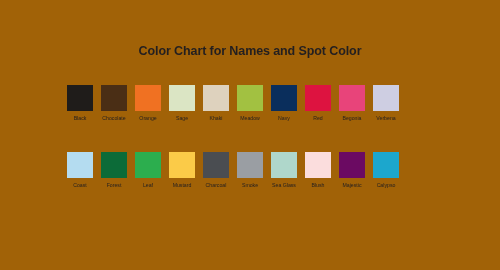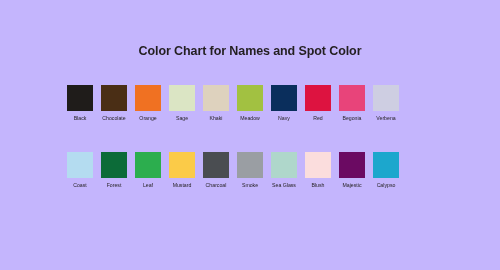--- a/index.html
+++ b/index.html
@@ -10,21 +10,21 @@
     width: 500px;
     height: 270px;
     background: #ffffff;
     font-family: "Liberation Sans", sans-serif;
     overflow: hidden;
   }
   #page {
     position: relative;
     width: 500px;
     height: 270px;
-    background: #c4b5fd;
+    background: #a16207;
     box-sizing: border-box;
   }
   #chart-title {
     position: absolute;
     top: 44px;
     left: 0;
     width: 500px;
     text-align: center;
     font-size: 12.5px;
     font-weight: bold;

